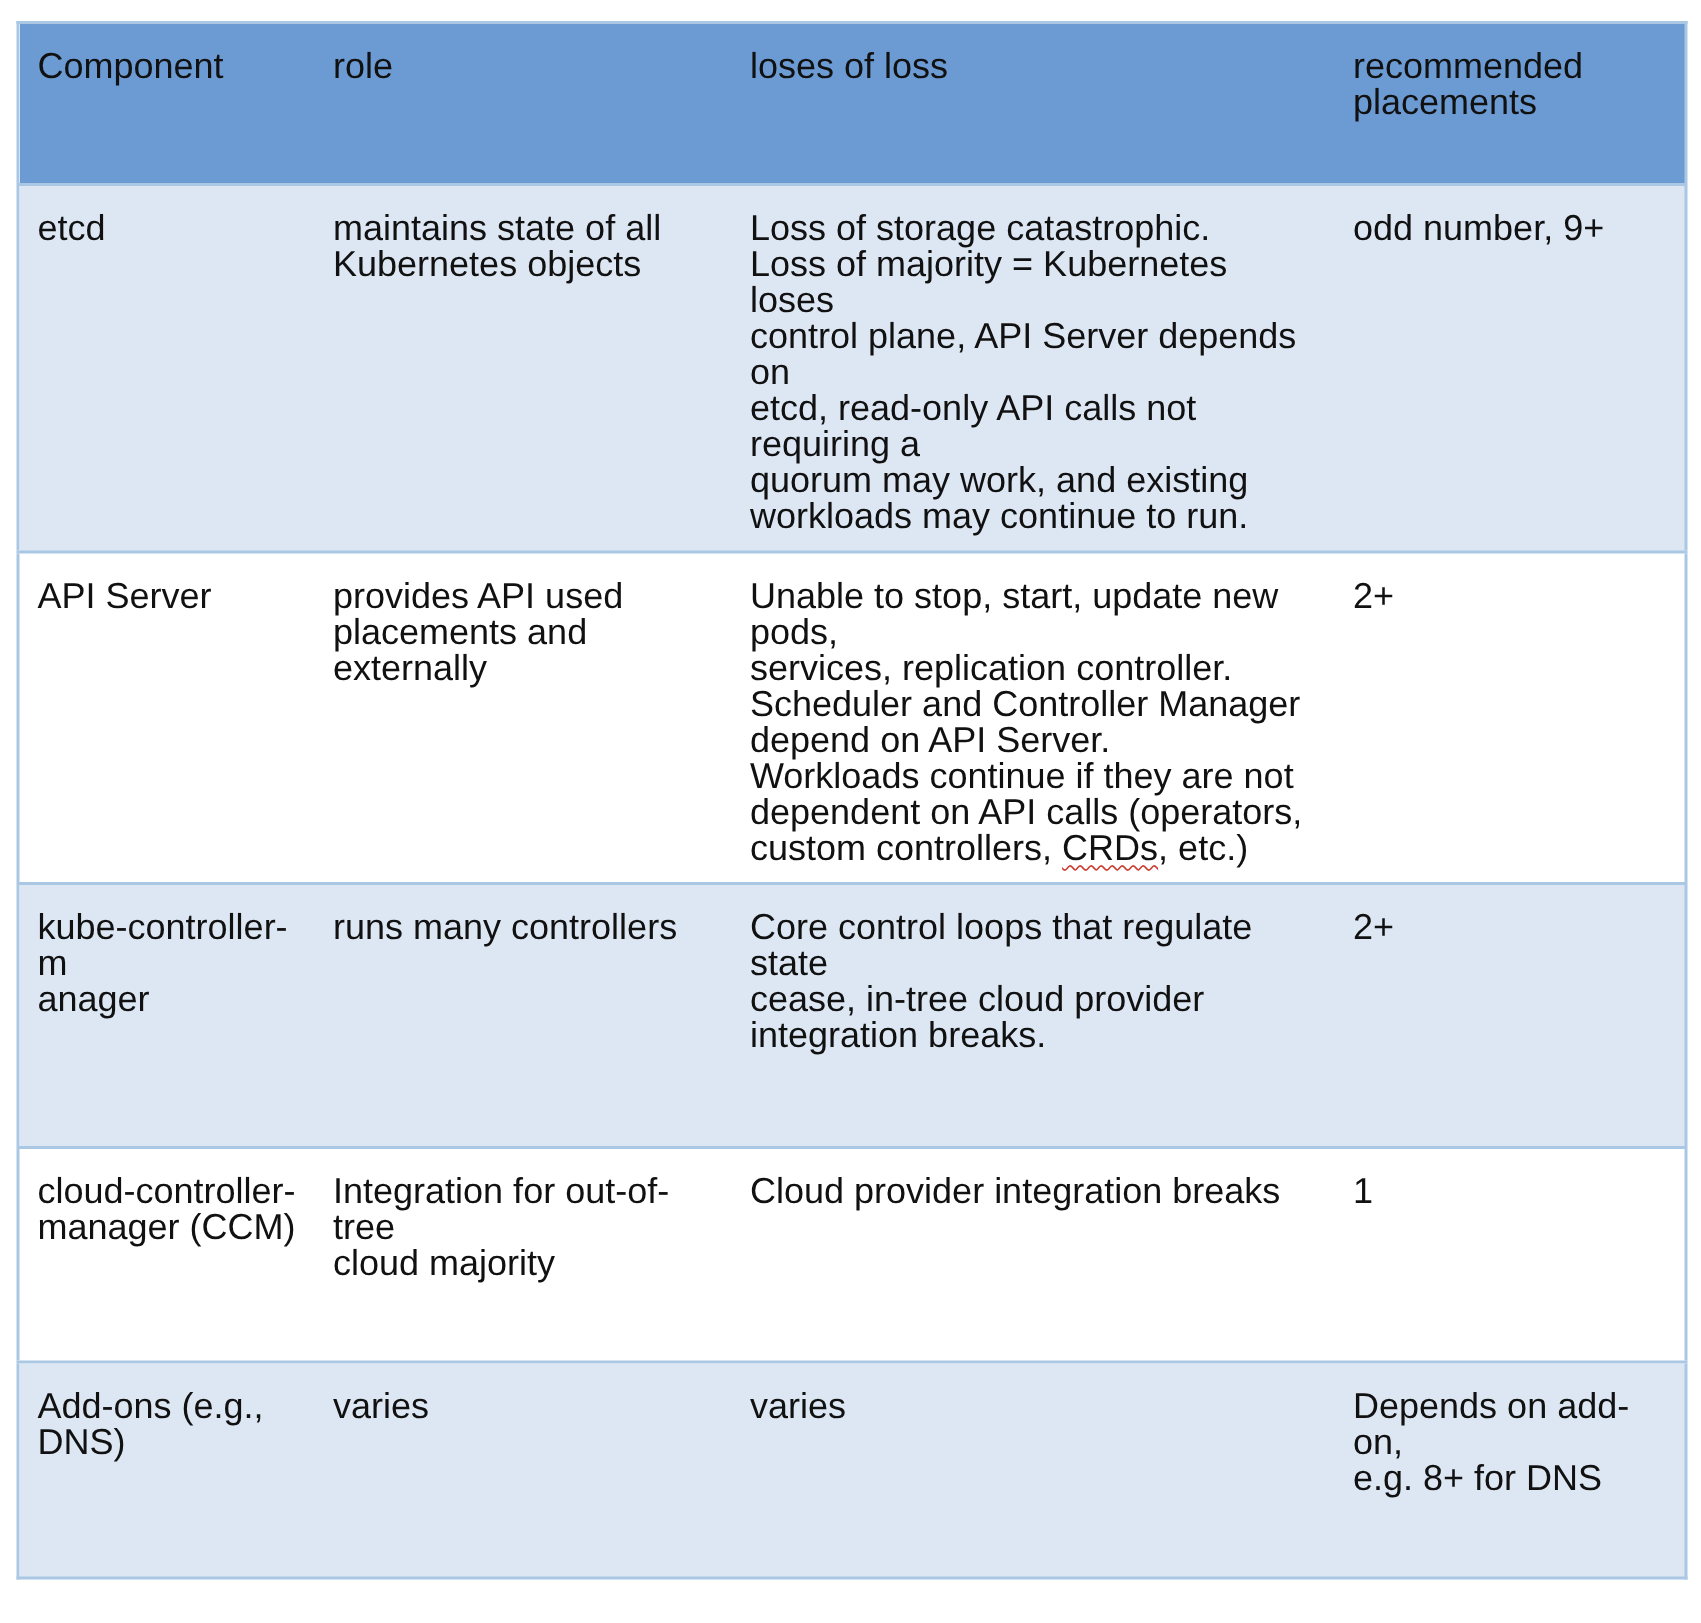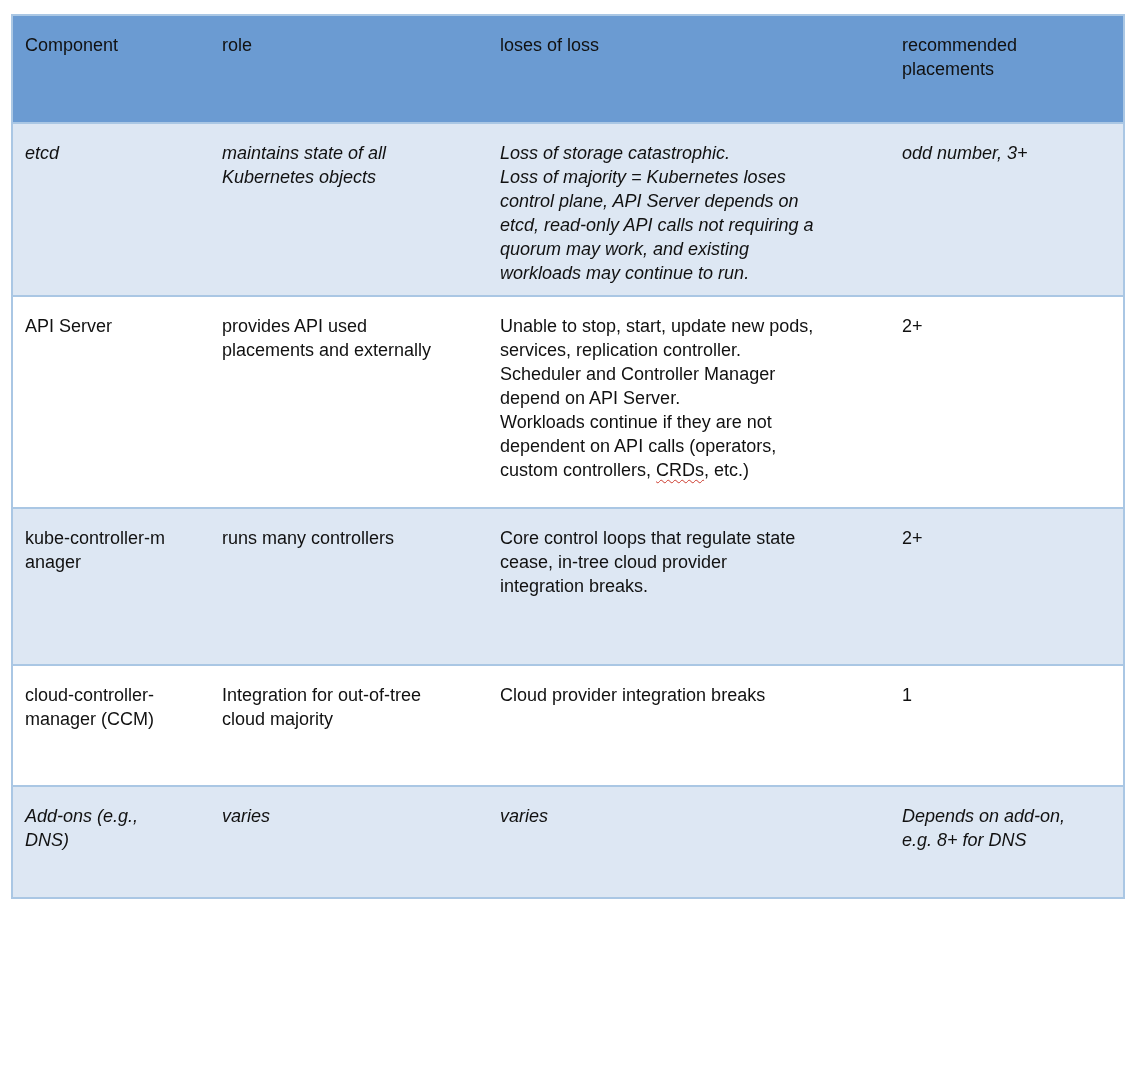--- a/index.html
+++ b/index.html
@@ -27,42 +27,42 @@
     border-collapse:collapse;
     table-layout:fixed;
     width:1112px;
     border:2px solid var(--border);
     background:var(--row-bg);
   }
   .k8s-table th,
   .k8s-table td{
     vertical-align:top;
     text-align:left;
-    font-size:18px;
+    font-size:24px;
     line-height:24px;
     font-weight:400;
     padding:17px 10px 10px 12px;
     white-space:pre-line;
     overflow:hidden;
     color:var(--text);
   }
   .k8s-table thead th{
     background:var(--header-bg);
     border-bottom:2px solid var(--border);
   }
   .k8s-table tbody tr td{
     border-top:2px solid var(--border);
   }
   .k8s-table thead tr{height:108px;}
-  tr.row-1{height:149px;font-style:italic;}
+  tr.row-1{height:149px;}
   tr.row-2{height:212px;}
   tr.row-3{height:113px;}
-  tr.row-4{height:157px;padding-left:12px;}
-  tr.row-5{height:121px;}
-  tr.row-6{height:112px;font-style:italic;}
+  tr.row-4{height:176px;padding-left:12px;}
+  tr.row-5{height:143px;}
+  tr.row-6{height:144px;}
   .k8s-table tbody tr:nth-child(odd) td{background:var(--alt-row-bg);}
   .k8s-table tbody tr:nth-child(even) td{background:var(--row-bg);}
   .misspelled{
     text-decoration-line:underline;
     text-decoration-style:wavy;
     text-decoration-color:var(--squiggle);
     text-decoration-thickness:1px;
     text-underline-offset:3px;
     text-decoration-skip-ink:none;
   }
@@ -91,21 +91,21 @@
       <tr class="row-1">
         <td>etcd</td>
         <td>maintains state of all
 Kubernetes objects</td>
         <td>Loss of storage catastrophic.
 Loss of majority = Kubernetes loses
 control plane, API Server depends on
 etcd, read-only API calls not requiring a
 quorum may work, and existing
 workloads may continue to run.</td>
-        <td>odd number, 3+</td>
+        <td>odd number, 9+</td>
       </tr>
       <tr class="row-2">
         <td>API Server</td>
         <td>provides API used
 placements and externally</td>
         <td>Unable to stop, start, update new pods,
 services, replication controller.
 Scheduler and Controller Manager
 depend on API Server.
 Workloads continue if they are not

